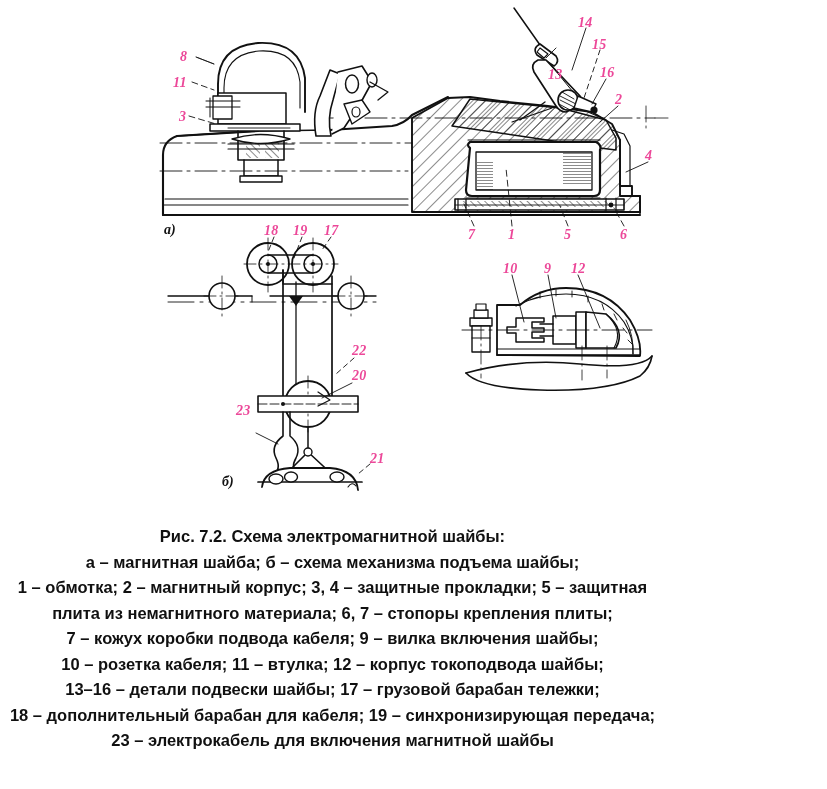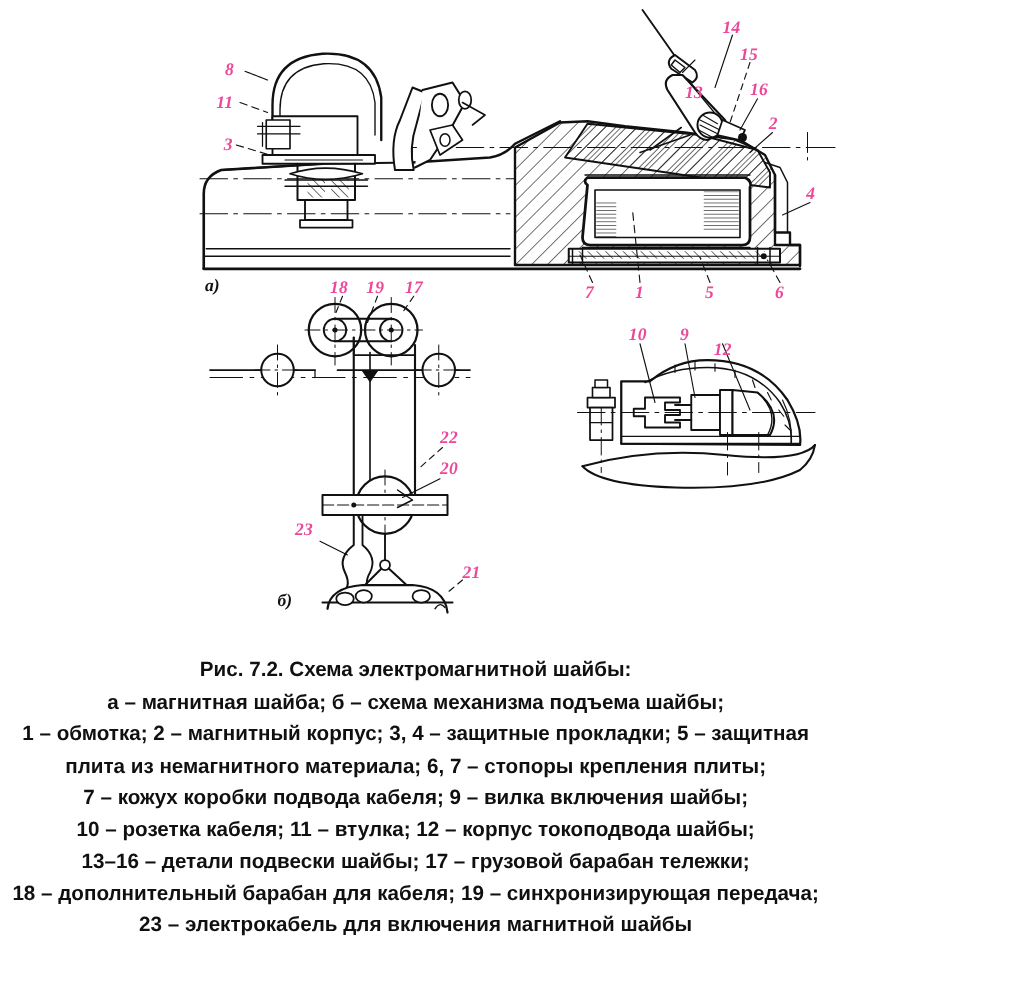--- a/index.html
+++ b/index.html
@@ -339,25 +339,25 @@
     <div class="callout" style="left:645px;top:149px;">4</div>
     <div class="callout" style="left:468px;top:228px;">7</div>
     <div class="callout" style="left:508px;top:228px;">1</div>
     <div class="callout" style="left:564px;top:228px;">5</div>
     <div class="callout" style="left:620px;top:228px;">6</div>
     <div class="callout" style="left:264px;top:224px;">18</div>
     <div class="callout" style="left:293px;top:224px;">19</div>
     <div class="callout" style="left:324px;top:224px;">17</div>
     <div class="callout" style="left:352px;top:344px;">22</div>
     <div class="callout" style="left:352px;top:369px;">20</div>
-    <div class="callout" style="left:236px;top:418px;">23</div>
+    <div class="callout" style="left:236px;top:404px;">23</div>
     <div class="callout" style="left:370px;top:452px;">21</div>
     <div class="callout" style="left:503px;top:262px;">10</div>
     <div class="callout" style="left:544px;top:262px;">9</div>
-    <div class="callout" style="left:571px;top:262px;margin-top:12px;">12</div>
+    <div class="callout" style="left:571px;top:262px;">12</div>
 
     <div class="partlabel" style="left:164px;top:222px;">а)</div>
     <div class="partlabel" style="left:222px;top:474px;">б)</div>
   </div>
 
   <div id="caption">
     <div class="cline title">Рис. 7.2. Схема электромагнитной шайбы:</div>
     <div class="cline">а – магнитная шайба; б – схема механизма подъема шайбы;</div>
     <div class="cline">1 – обмотка; 2 – магнитный корпус; 3, 4 – защитные прокладки; 5 – защитная</div>
     <div class="cline">плита из немагнитного материала; 6, 7 – стопоры крепления плиты;</div>

